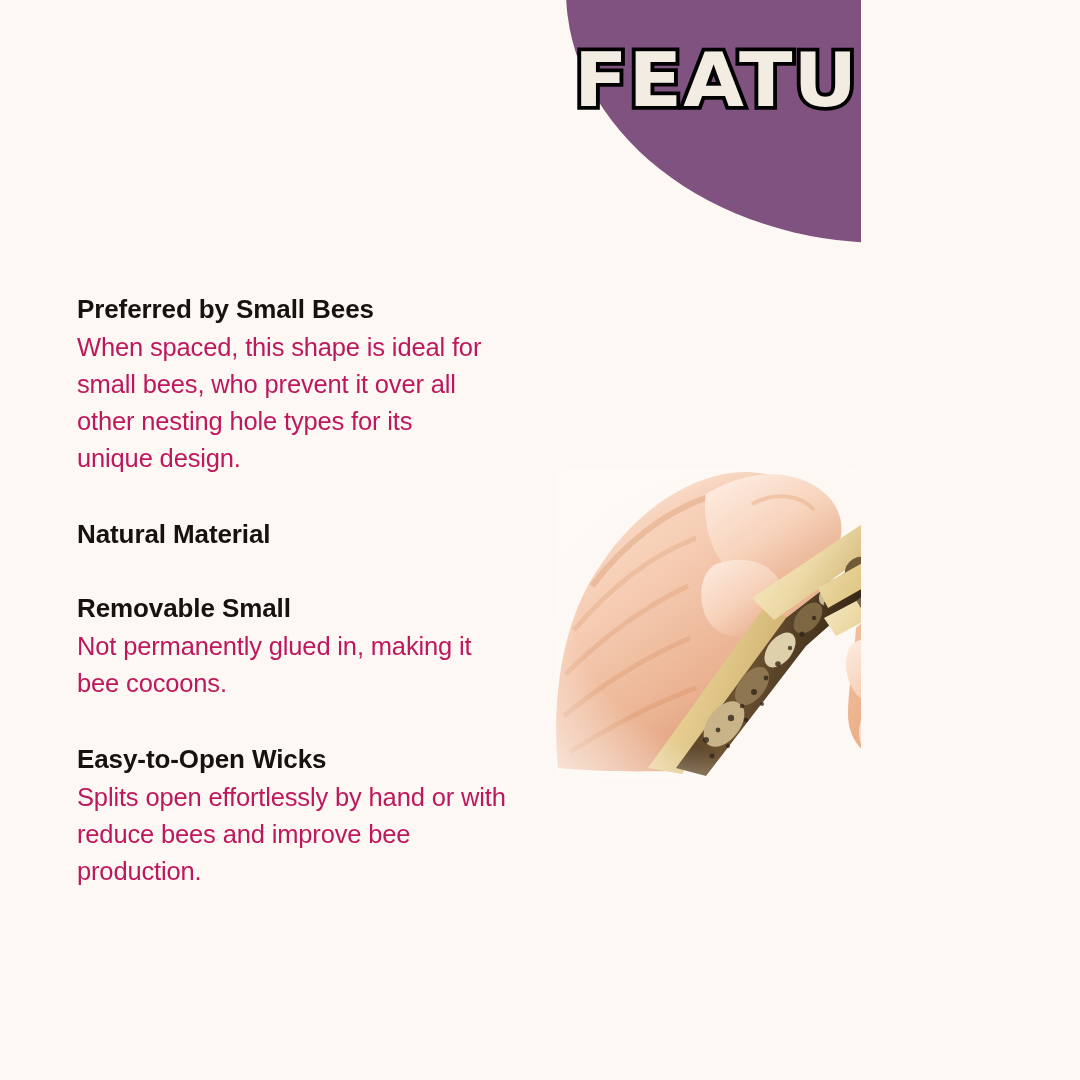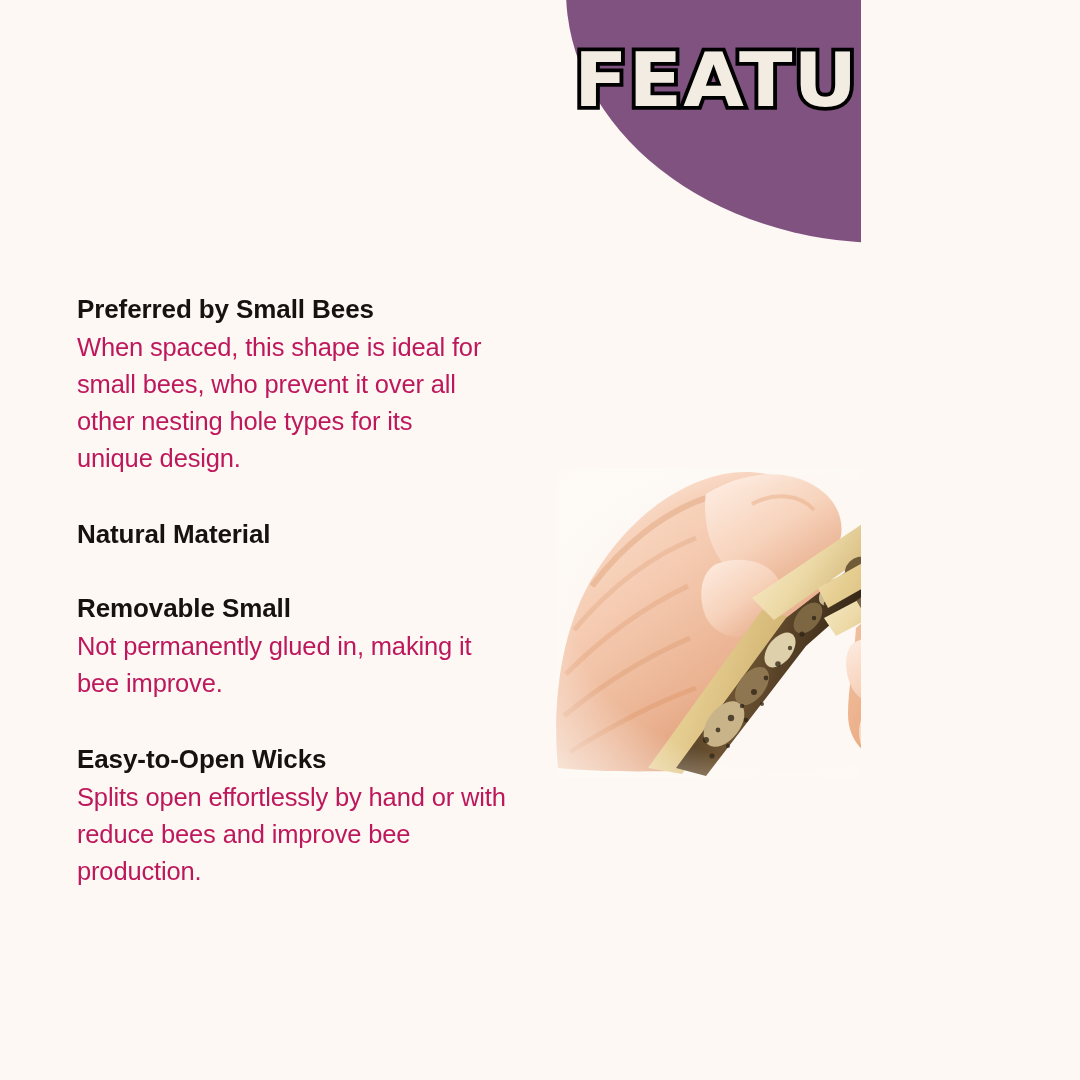--- a/index.html
+++ b/index.html
@@ -138,21 +138,21 @@
     </div>
 
     <div class="feature">
       <p class="feature-title">Natural Material</p>
     </div>
 
     <div class="feature">
       <p class="feature-title">Removable Small</p>
       <p class="feature-body">
         <span class="ln">Not permanently glued in, making it</span>
-        <span class="ln">bee improve.</span>
+        <span class="ln">bee cocoons.</span>
       </p>
     </div>
 
     <div class="feature">
       <p class="feature-title">Easy-to-Open Wicks</p>
       <p class="feature-body">
         <span class="ln">Splits open effortlessly by hand or with</span>
         <span class="ln">reduce bees and improve bee</span>
         <span class="ln">production.</span>
       </p>

